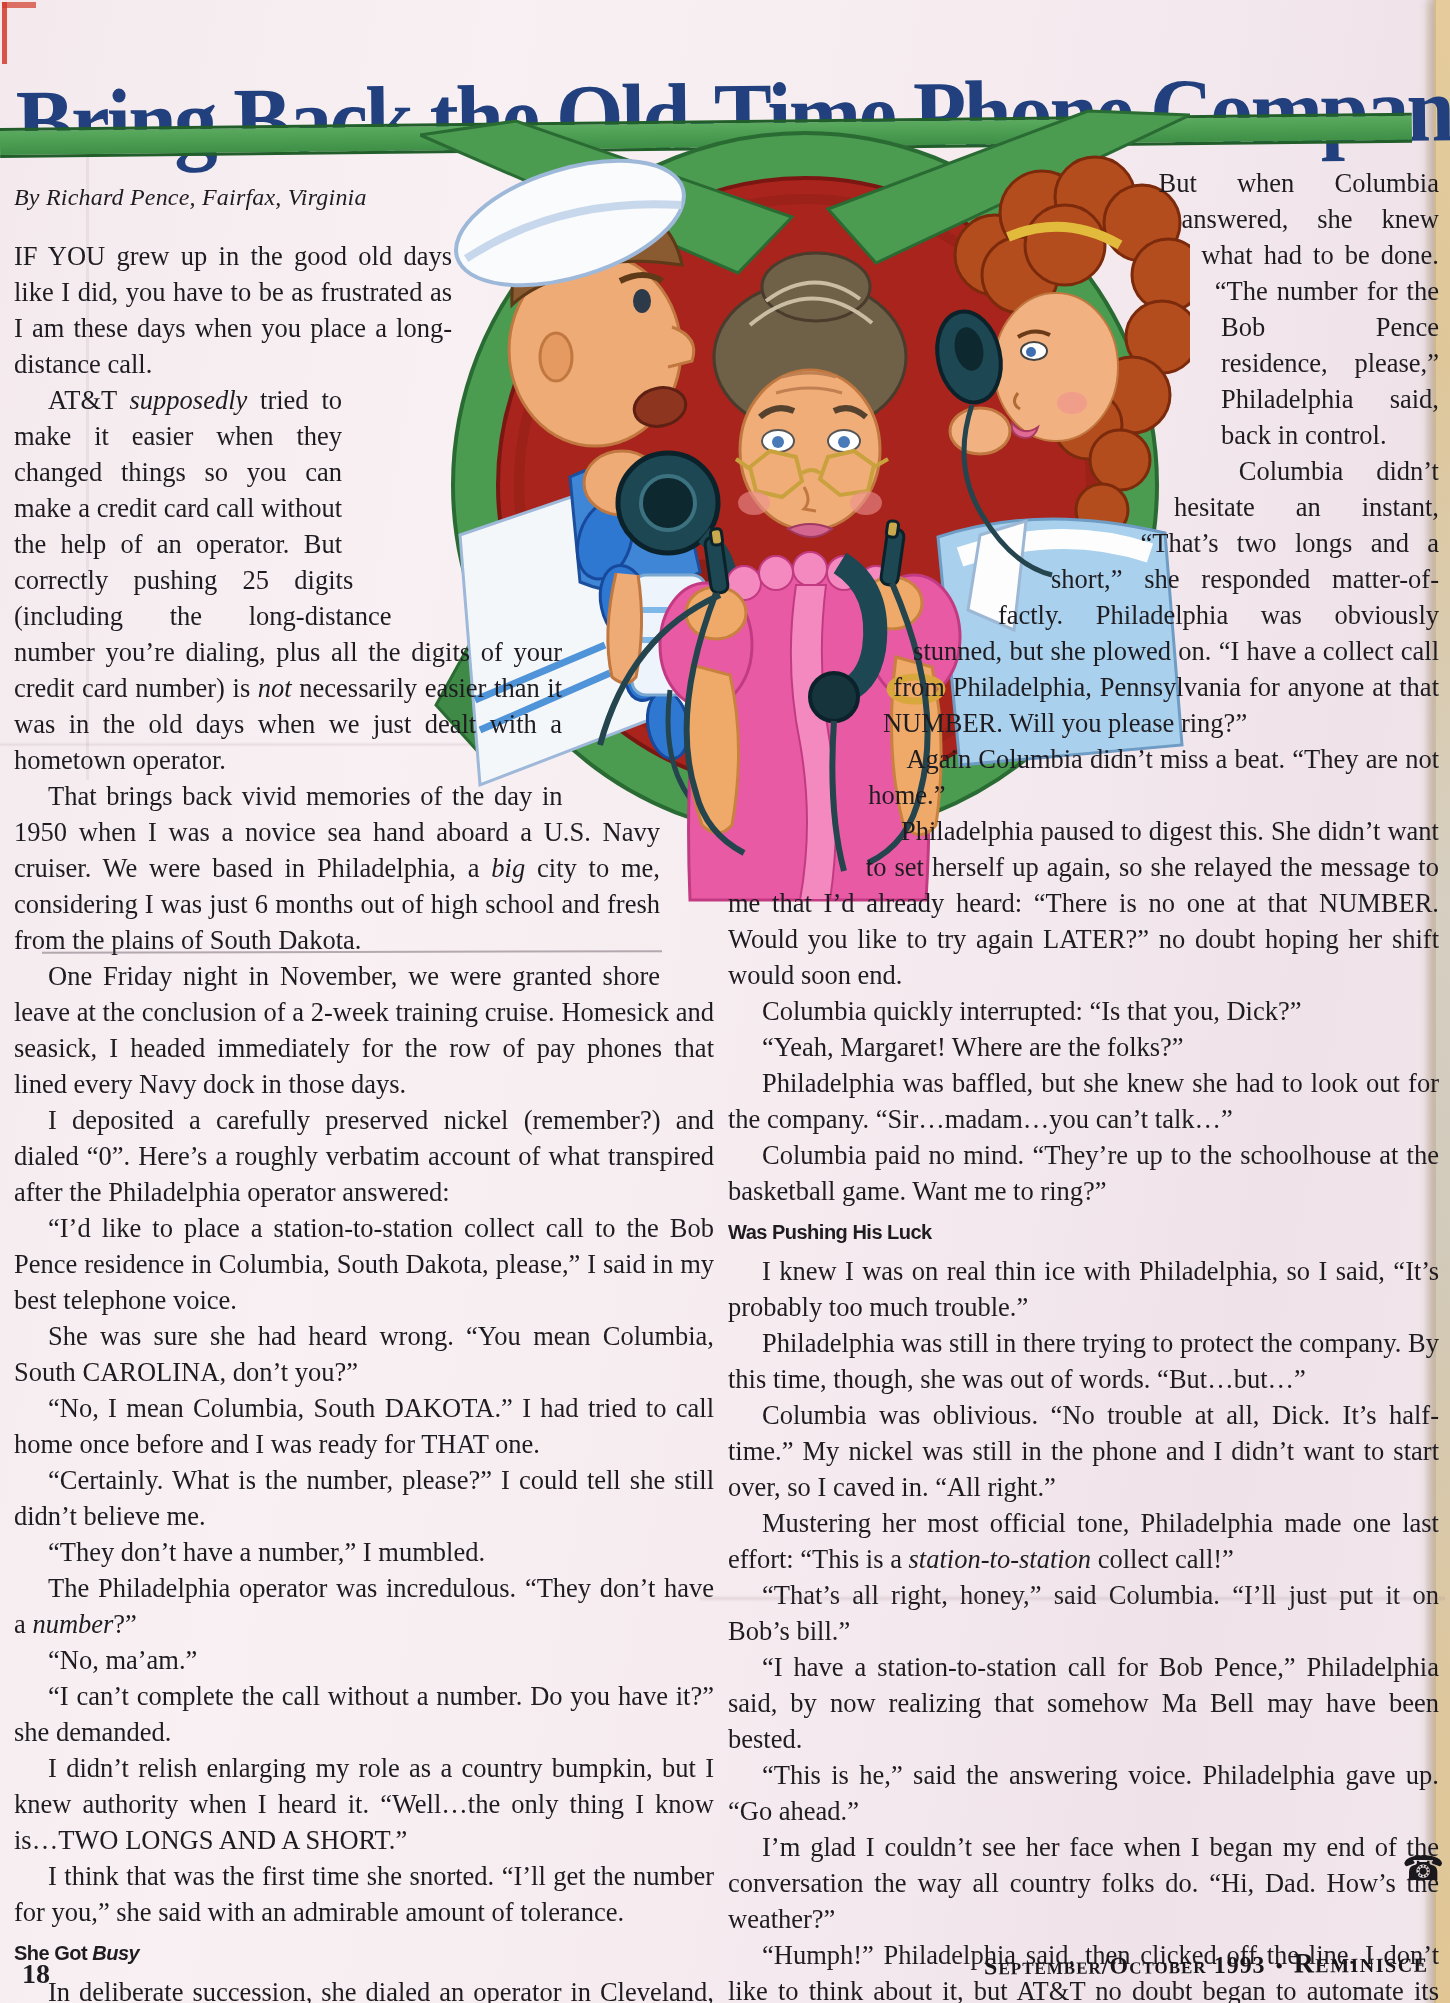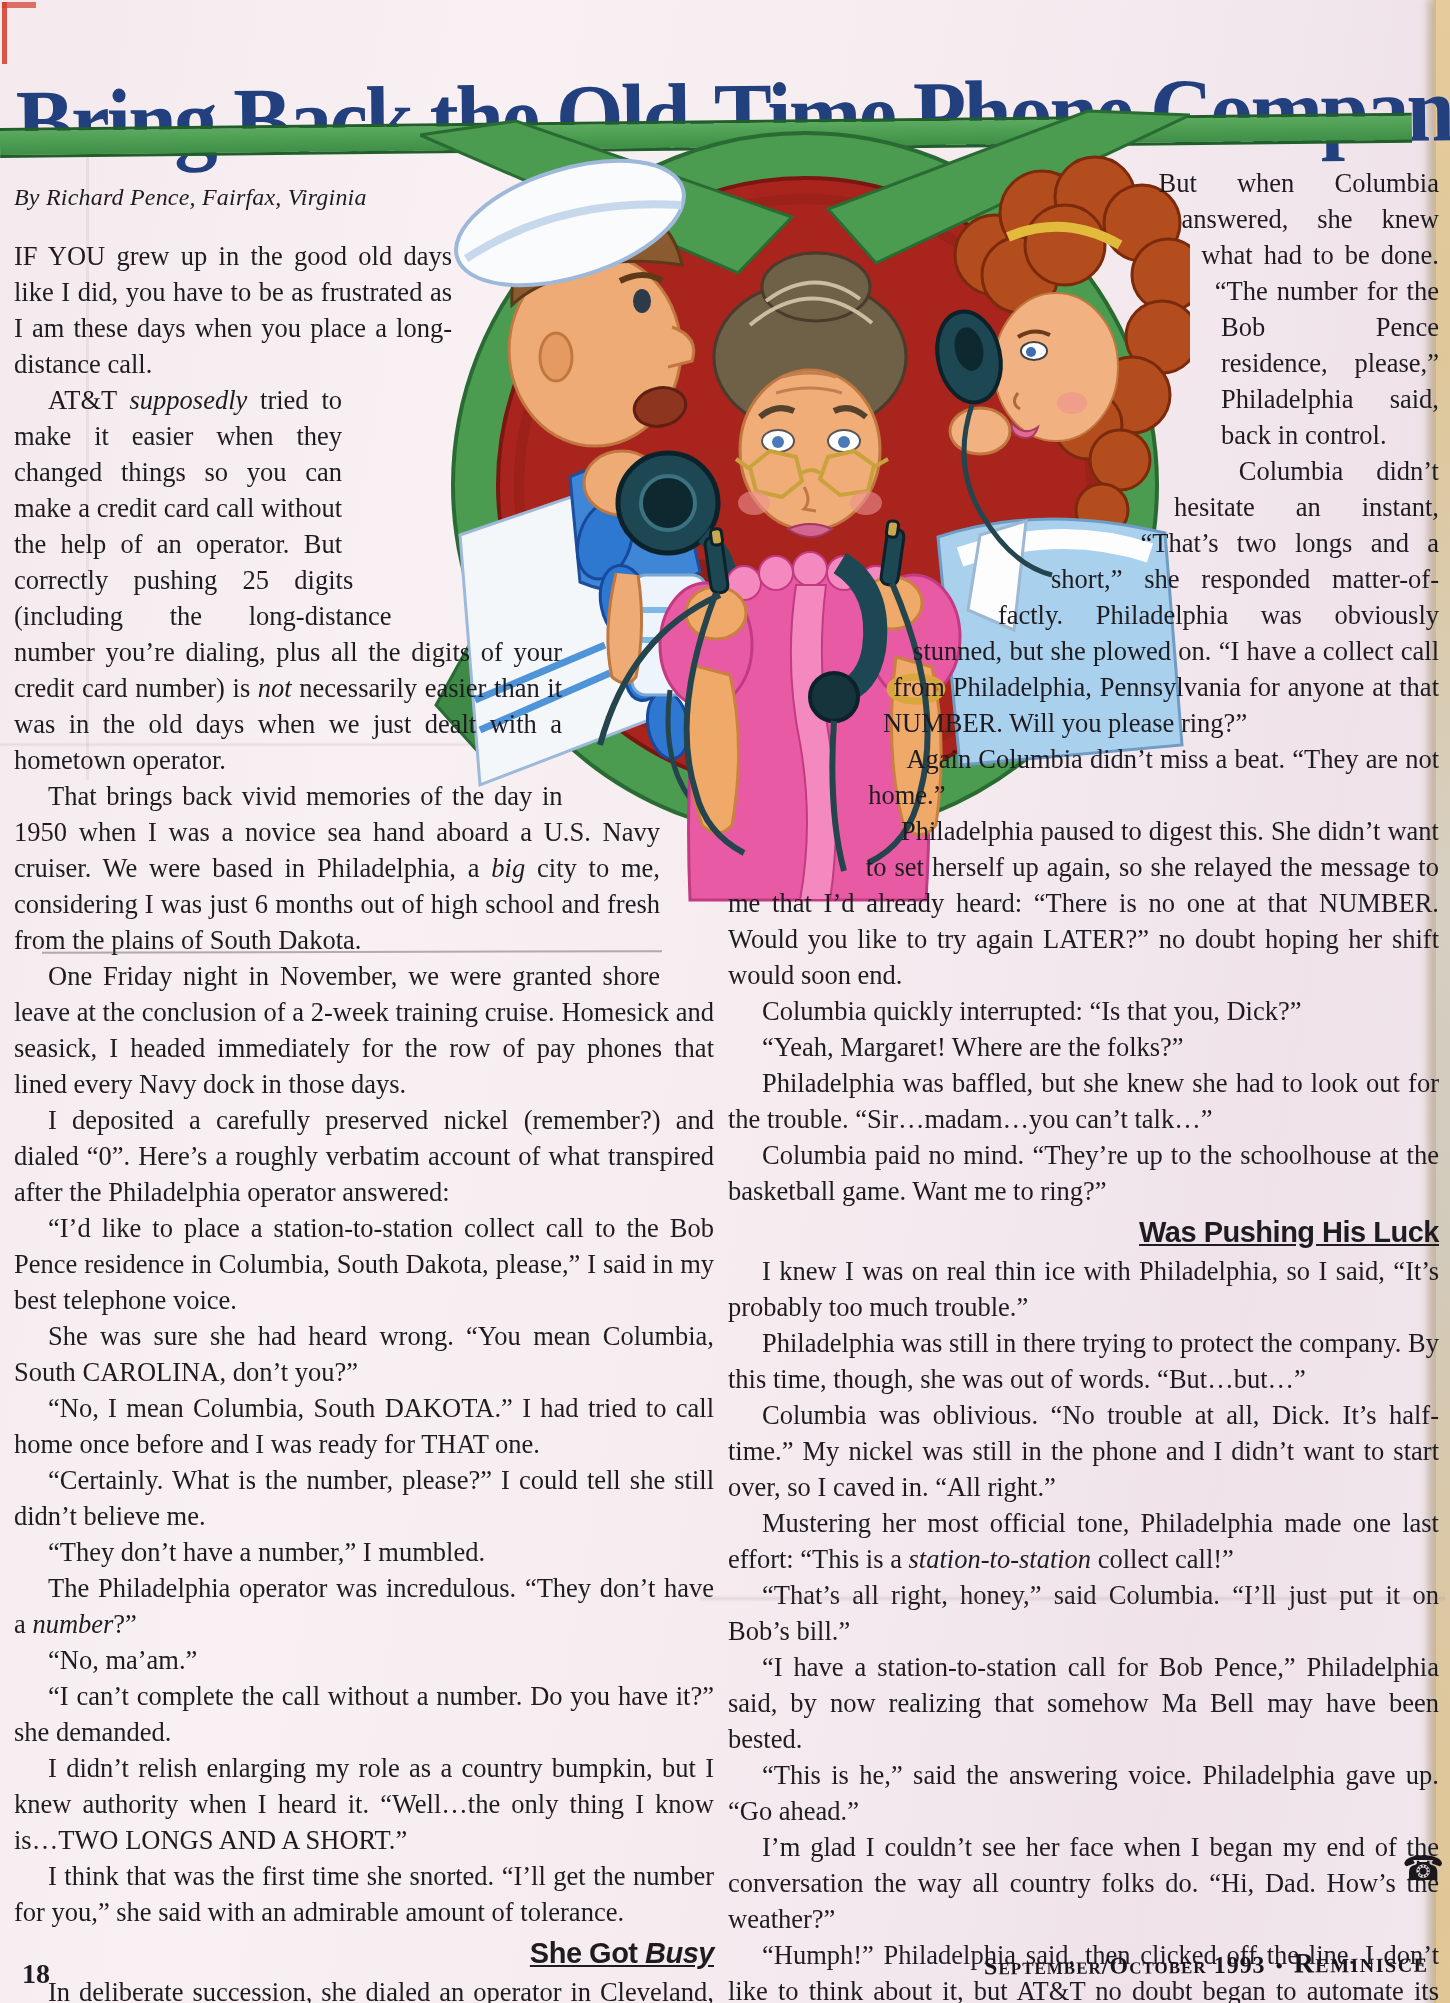--- a/index.html
+++ b/index.html
@@ -36,22 +36,22 @@
   }
   .byline{position:absolute; left:14px; top:184px; font-style:italic; font-size:24px; letter-spacing:.2px;}
 
   .col{position:absolute; text-align:justify; font-size:26.5px; line-height:36px;}
   .col-left{left:14px; top:238px; width:700px; height:1700px;}
   .col-right{left:728px; top:165px; width:711px; height:1760px;}
   .col p{margin:0; text-indent:34px;}
   .col p:first-of-type{text-indent:0;}
   .col em{font-style:italic;}
   h3.subhead{
-    margin:5px 0 3px; text-align:right; text-indent:0;
-    font-family:"Liberation Sans", sans-serif; font-weight:700; font-size:29px; letter-spacing:-.5px;text-decoration:underline;
+    margin:5px 0 3px; text-align:left; text-indent:0;
+    font-family:"Liberation Sans", sans-serif; font-weight:700; font-size:20px; letter-spacing:-.5px;
   }
   h3.subhead em{font-style:italic;}
 
   .illu-spacer-right{
     float:right; width:700px; height:725px; shape-margin:8px;
     shape-outside:polygon(446px 0px,700px 0px,700px 725px,654px 725px,654px 537px,556px 537px,556px 357px,386px 357px,336px 310px,336px 150px,446px 150px);
   }
   .illu-spacer-left{
     float:left; width:500px; height:710px; shape-margin:7px;
     shape-outside:polygon(0px 0px,399px 0px,462px 98px,486px 162px,486px 265px,452px 308px,418px 342px,394px 372px,325px 378px,305px 414px,190px 449px,163px 487px,134px 587px,130px 710px,0px 710px);
@@ -243,21 +243,21 @@
     </div>
 
   <div class="col col-right" id="col-right">
     <div class="illu-spacer-left"></div>
   <p class="para">But when Columbia answered, she knew what had to be done. “The number for the Bob Pence residence, please,” Philadelphia said, back in control.</p>
       <p class="para">Columbia didn’t hesitate an instant, “That’s two longs and a short,” she responded matter-of-factly. Philadelphia was obviously stunned, but she plowed on. “I have a collect call from Philadelphia, Pennsylvania for anyone at that NUMBER. Will you please ring?”</p>
       <p class="para">Again Columbia didn’t miss a beat. “They are not home.”</p>
       <p class="para">Philadelphia paused to digest this. She didn’t want to set herself up again, so she relayed the message to me that I’d already heard: “There is no one at that NUMBER. Would you like to try again LATER?” no doubt hoping her shift would soon end.</p>
       <p class="para">Columbia quickly interrupted: “Is that you, Dick?”</p>
       <p class="para">“Yeah, Margaret! Where are the folks?”</p>
-      <p class="para">Philadelphia was baffled, but she knew she had to look out for the trouble. “Sir…madam…you can’t talk…”</p>
+      <p class="para">Philadelphia was baffled, but she knew she had to look out for the company. “Sir…madam…you can’t talk…”</p>
       <p class="para">Columbia paid no mind. “They’re up to the schoolhouse at the basketball game. Want me to ring?”</p>
       <h3 class="subhead">Was Pushing His Luck</h3>
       <p class="para">I knew I was on real thin ice with Philadelphia, so I said, “It’s probably too much trouble.”</p>
       <p class="para">Philadelphia was still in there trying to protect the company. By this time, though, she was out of words. “But…but…”</p>
       <p class="para">Columbia was oblivious. “No trouble at all, Dick. It’s half-time.” My nickel was still in the phone and I didn’t want to start over, so I caved in. “All right.”</p>
       <p class="para">Mustering her most official tone, Philadelphia made one last effort: “This is a <em>station-to-station</em> collect call!”</p>
       <p class="para">“That’s all right, honey,” said Columbia. “I’ll just put it on Bob’s bill.”</p>
       <p class="para">“I have a station-to-station call for Bob Pence,” Philadelphia said, by now realizing that somehow Ma Bell may have been bested.</p>
       <p class="para">“This is he,” said the answering voice. Philadelphia gave up. “Go ahead.”</p>
       <p class="para">I’m glad I couldn’t see her face when I began my end of the conversation the way all country folks do. “Hi, Dad. How’s the weather?”</p>

